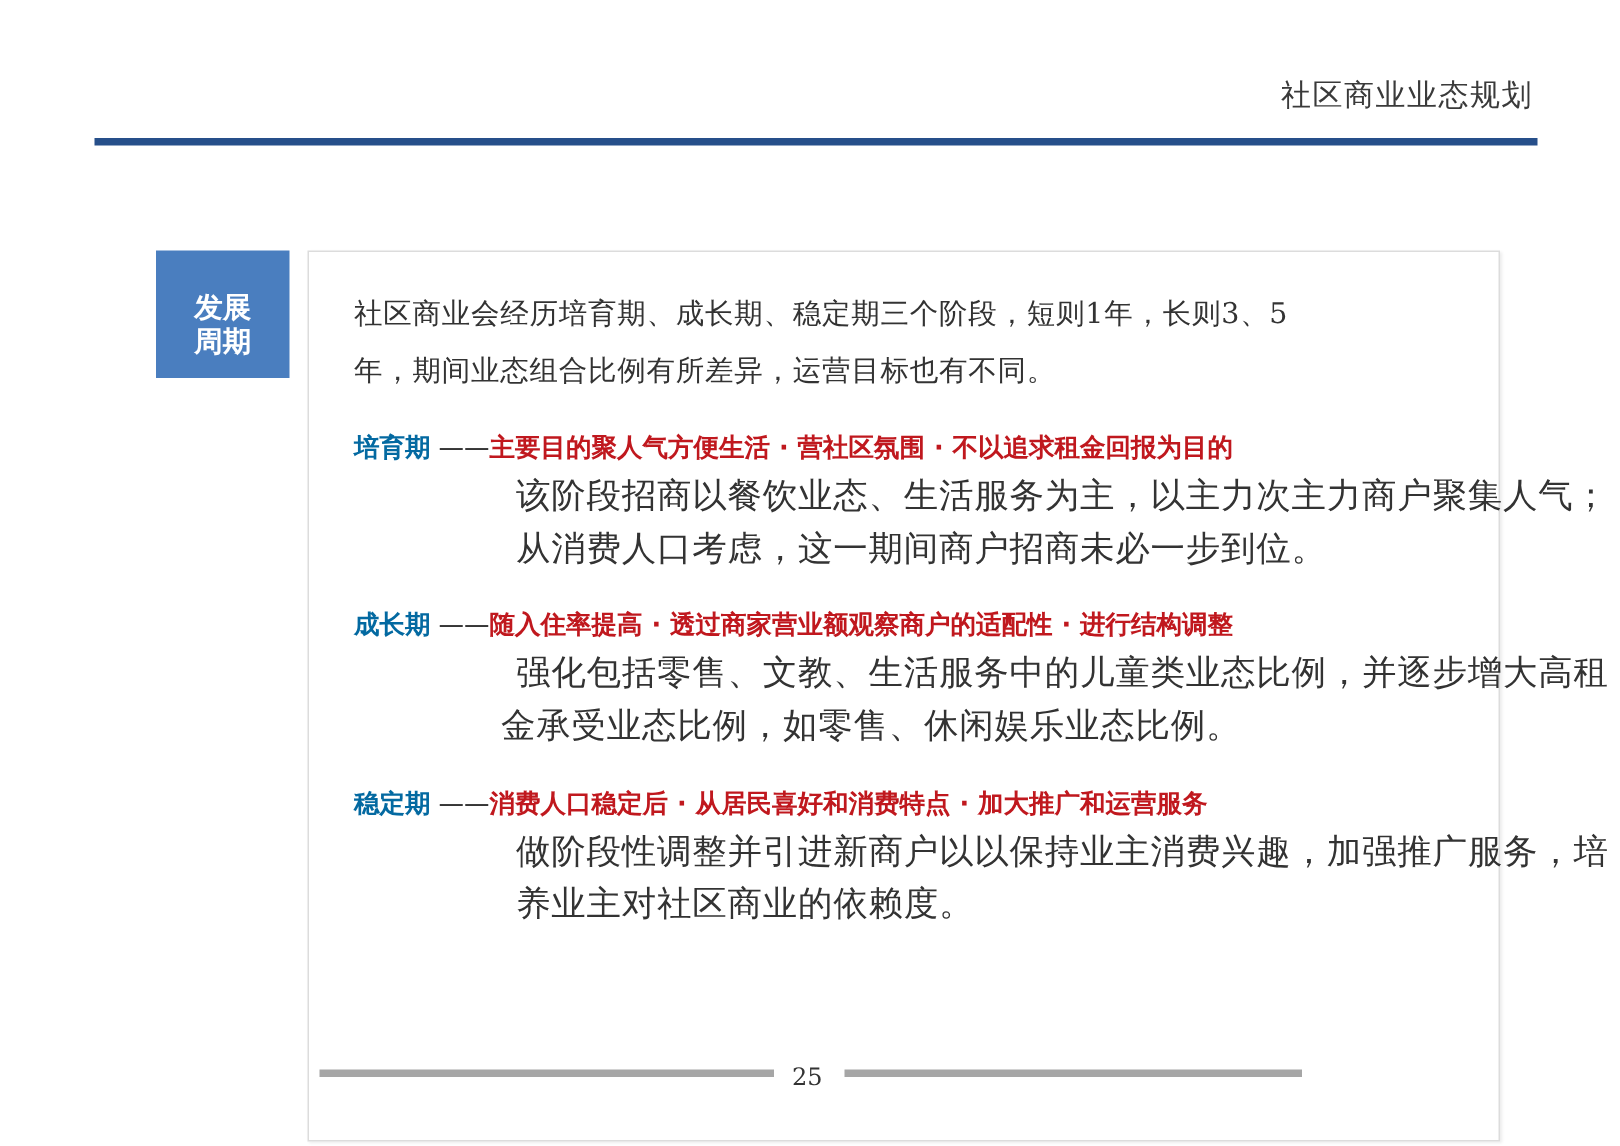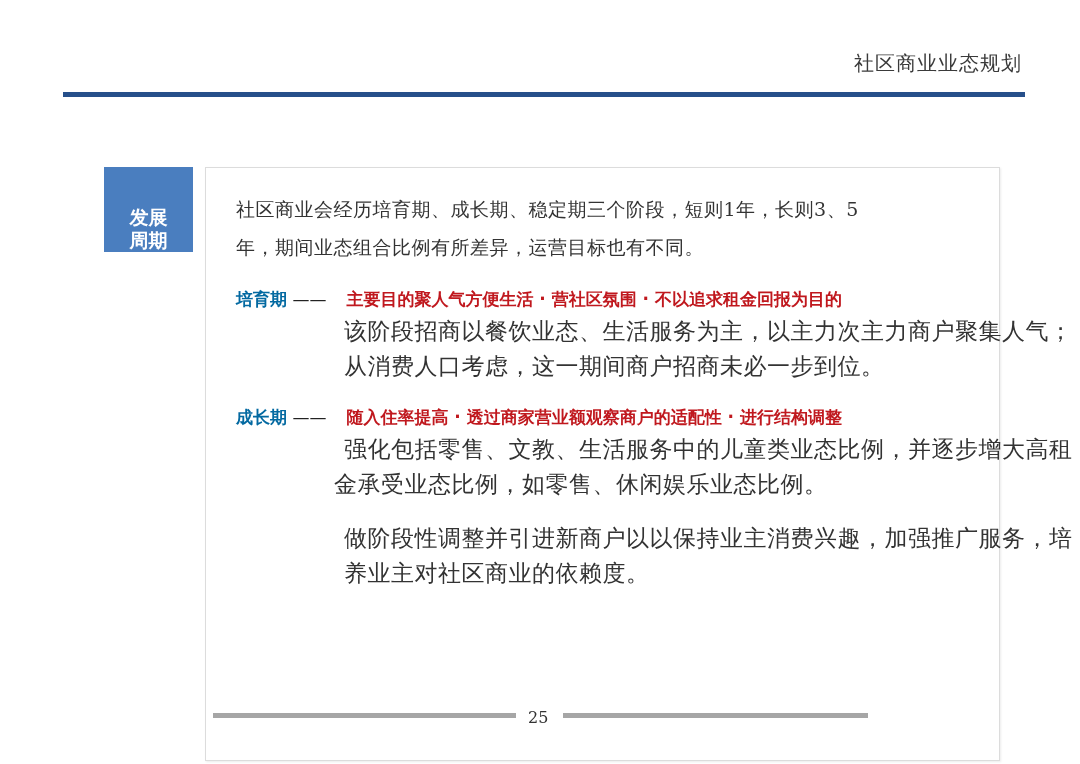--- a/index.html
+++ b/index.html
@@ -10,36 +10,36 @@
   .header-title {
     position: absolute; right: 58px; top: 50px; font-size: 20px; color: #3a3a3a;
     letter-spacing: 1px; font-family: Liberation Mono, monospace;
   }
   .header-bar {
     position: absolute; left: 63px; top: 92px; width: 962px; height: 5px; background: #264f8a;
   }
   .label-box {
     position: absolute; left: 104px; top: 167px; width: 89px; height: 85px; background: #4a7ebf;
     color: #ffffff; font-family: "DejaVu Sans", sans-serif; font-weight: bold; font-size: 19px;
-    line-height: 23px; text-align: center; display: flex; flex-direction: column; justify-content: flex-end;
+    line-height: 23px; text-align: center; display: flex; flex-direction: column; justify-content: center;
     padding-top: 14px; box-sizing: border-box;
   }
   .content-box {
     position: absolute; left: 205px; top: 167px; width: 795px; height: 594px;
     border: 1px solid #dcdcdc; box-shadow: 1px 1px 2px rgba(0,0,0,0.08); box-sizing: border-box; background: #fff;
   }
   .intro {
     position: absolute; left: 30px; top: 22px; width: 740px; font-size: 19px; line-height: 38px; color: #333;
     letter-spacing: 0.5px;
   }
   .phase { position: absolute; left: 30px; width: 750px; }
   .phase-head { font-family: "DejaVu Sans", sans-serif; font-weight: bold; font-size: 17px; height: 30px; line-height: 30px; white-space: nowrap; }
   .phase-name { color: #0369a1; }
   .phase-dash { color: #222; font-weight: normal; }
-  .phase-goal { color: #c0181e; margin-left: 20px; }
+  .phase-goal { color: #c0181e; }
   .phase-body { font-size: 23px; line-height: 35px; color: #333; letter-spacing: 0.5px; }
   .phase-body .l1 { padding-left: 108px; display: block; white-space: nowrap; }
   .phase-body .l2 { padding-left: 108px; display: block; white-space: nowrap; }
   .phase-body .l2.outdent { padding-left: 98px; }
   .footer-line { position: absolute; top: 713px; height: 5px; background: #a6a6a6; }
   .footer-left { left: 213px; width: 303px; }
   .footer-right { left: 563px; width: 305px; }
   .page-num {
     position: absolute; left: 528px; top: 708px; font-size: 16px; color: #333; font-family: "DejaVu Serif", serif;
   }
@@ -75,20 +75,23 @@
     <div class="phase-head">
       <span class="phase-name">成长期</span><span class="phase-dash"> ——</span><span class="phase-goal">随入住率提高 · 透过商家营业额观察商户的适配性 · 进行结构调整</span>
     </div>
     <div class="phase-body">
       <span class="l1">强化包括零售、文教、生活服务中的儿童类业态比例，并逐步增大高租</span>
       <span class="l2 outdent">金承受业态比例，如零售、休闲娱乐业态比例。</span>
     </div>
   </div>
 
   <div class="phase" style="top:353px;">
+    <div class="phase-head">
+      <span class="phase-name">稳定期</span><span class="phase-dash"> ——</span><span class="phase-goal">消费人口稳定后 · 从居民喜好和消费特点 · 加大推广和运营服务</span>
+    </div>
     <div class="phase-body">
       <span class="l1">做阶段性调整并引进新商户以以保持业主消费兴趣，加强推广服务，培</span>
       <span class="l2">养业主对社区商业的依赖度。</span>
     </div>
   </div>
 </div>
 
 <div class="footer-line footer-left"></div>
 <div class="page-num">25</div>
 <div class="footer-line footer-right"></div>

